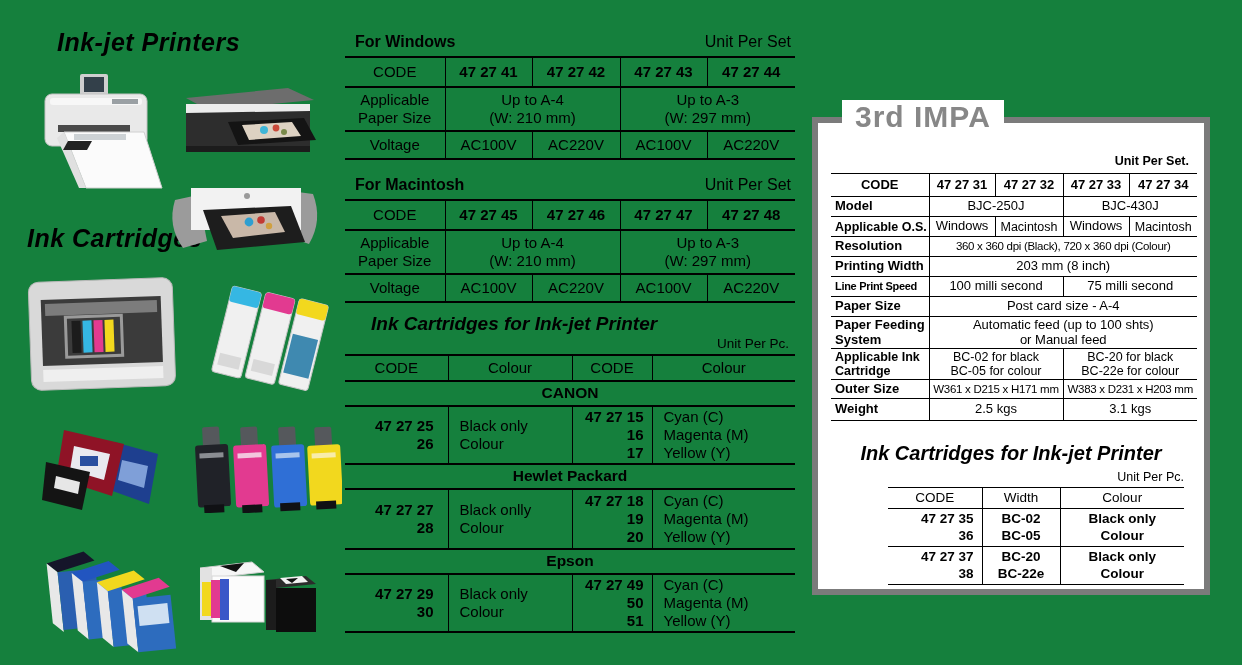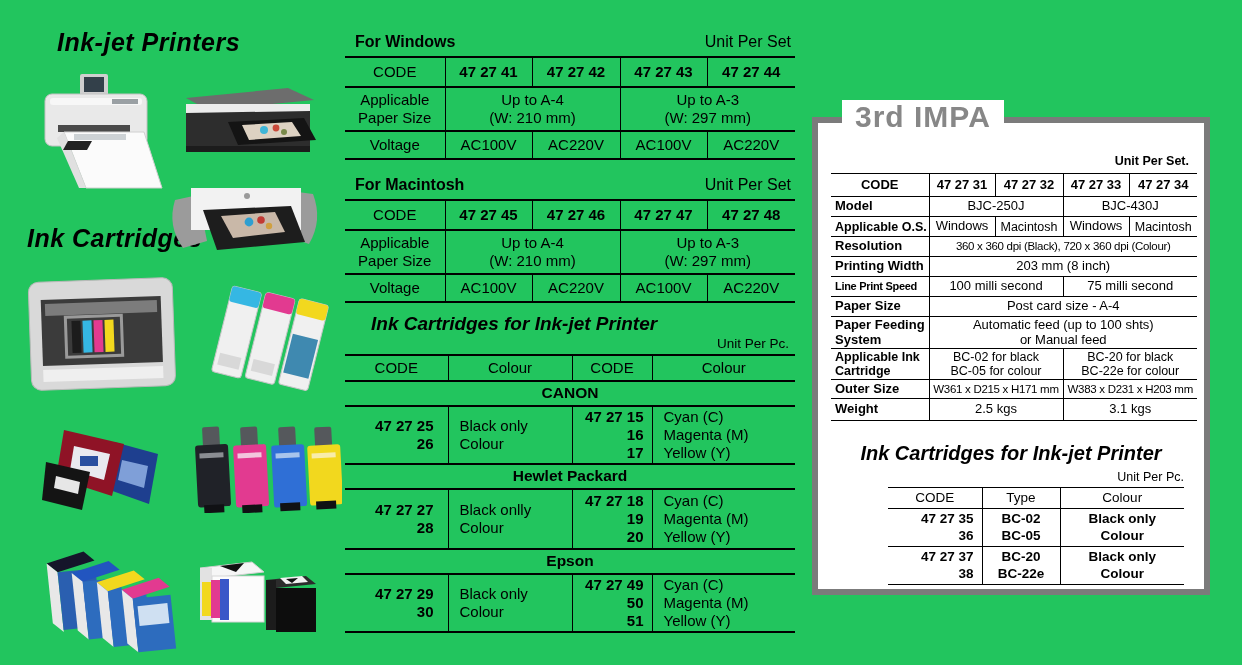--- a/index.html
+++ b/index.html
@@ -1,18 +1,18 @@
 <!DOCTYPE html>
 <html style="--impa-border: #7b7b7b; --impa-title: #878787; --ink-cyan: #35b7e3; --ink-magenta: #e23a90; --ink-yellow: #f2d81e;"><head>
 <meta charset="utf-8">
 <style>
   *{margin:0;padding:0;box-sizing:border-box}
   html,body{background:#fff}
   body{font-family:"Liberation Sans",sans-serif;color:#000}
-  .page{position:relative;width:1242px;height:665px;background:#22c55e;overflow:hidden}
+  .page{position:relative;width:1242px;height:665px;background:#15803d;overflow:hidden}
   .heading{position:absolute;font-weight:bold;font-style:italic;font-size:25px;letter-spacing:.5px;white-space:nowrap}
   .photo{position:absolute}
 
   
   .block{position:absolute;width:450px}
   .block-head{display:flex;justify-content:space-between;align-items:flex-end;padding:0 4px 5px 10px}
   .sec-title{font-size:16px;font-weight:bold}
   .unit-label{font-size:16px}
   table.cat{border-collapse:collapse;table-layout:fixed;width:100%;border-bottom:2.4px solid #000}
   table.cat tr{border-top:2px solid #000}
@@ -475,21 +475,21 @@
 
     <table class="sub">
       <colgroup>
           <col style="width:94px">
           <col style="width:78px">
           <col style="width:124px">
         </colgroup>
       <tbody>
         <tr style="height:21px">
           <td>CODE</td>
-          <td>Type</td>
+          <td>Width</td>
           <td>Colour</td>
         </tr>
         <tr style="height:38px">
           <td class="b ar2">
             <div>47 27 35</div>
             <div>36</div>
           </td>
           <td class="b">
             <div>BC-02</div>
             <div>BC-05</div>

